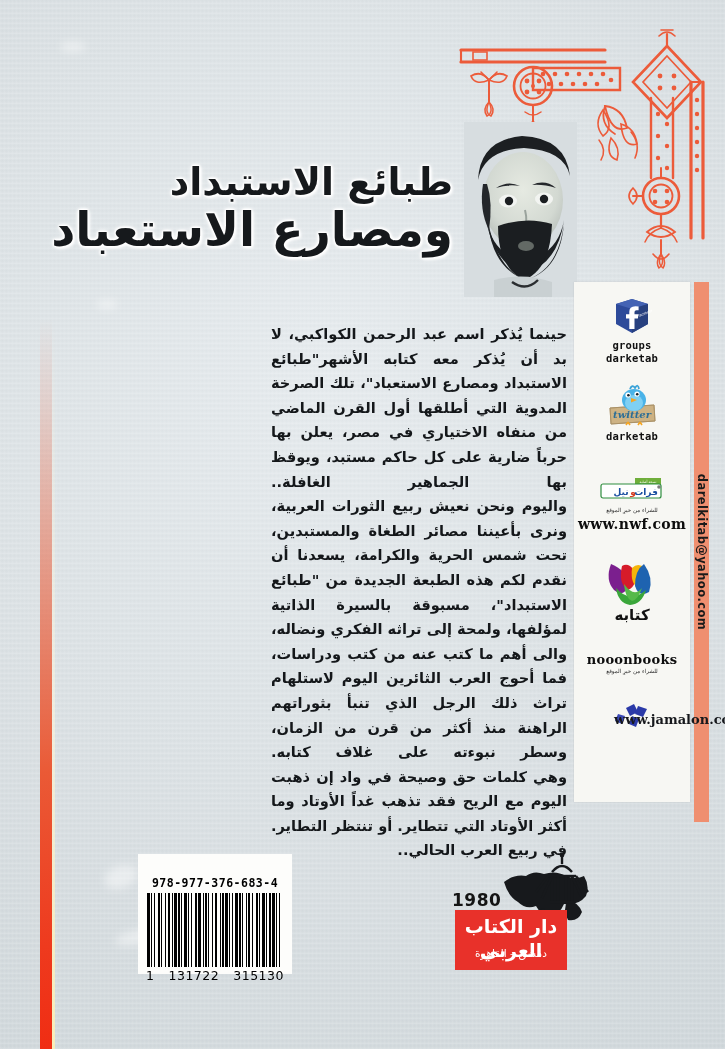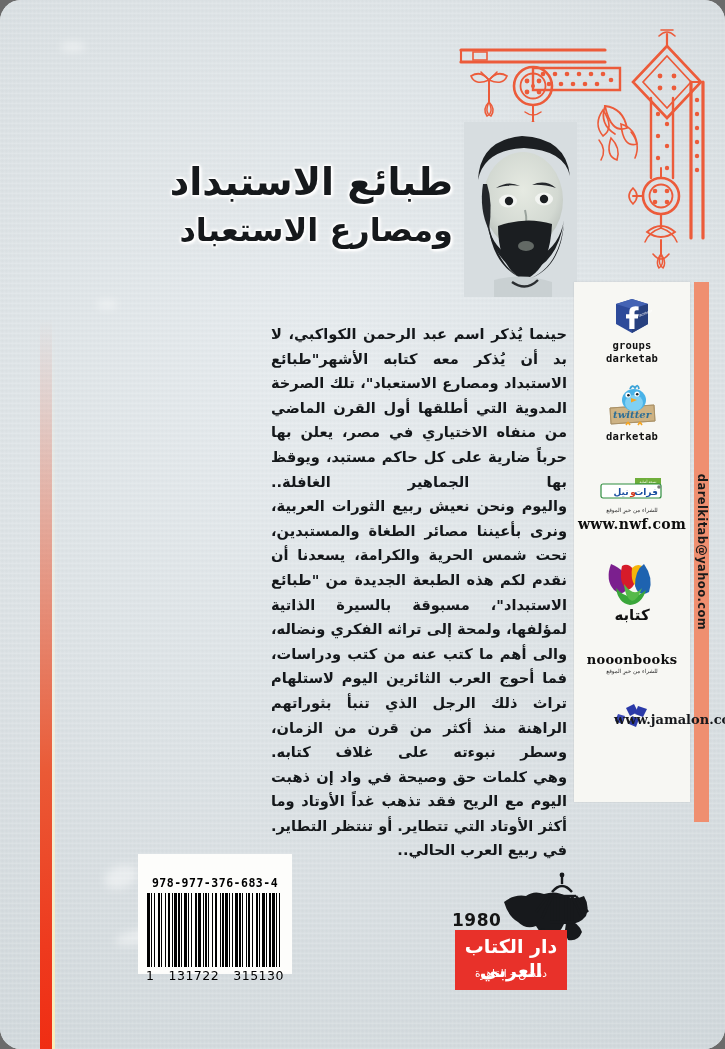--- a/index.html
+++ b/index.html
@@ -9,21 +9,20 @@
   }
   body {
     font-family: "DejaVu Sans", sans-serif;
   }
   .page {
     position: relative;
     width: 725px;
     height: 1049px;
     overflow: hidden;
     background: #d9dfe2;
-    border-radius: 21px;
   }
 
   
   .paper-base {
     position: absolute;
     inset: 0;
     background:
       radial-gradient(ellipse 120% 90% at 45% 35%, #e7ecef 0%, #dce2e5 45%, #ccd4d8 100%);
   }
   .paper-noise {
@@ -100,21 +99,21 @@
     line-height: 48px;
     color: #16191c;
     letter-spacing: -0.5px;
     white-space: nowrap;
     text-shadow:
       0 0 2px #ffffff, 0 0 4px #ffffff, 0 0 6px #ffffff,
       1px 1px 2px #ffffff, -1px -1px 2px #ffffff,
       1px -1px 2px #ffffff, -1px 1px 2px #ffffff,
       2px 2px 3px rgba(255,255,255,.9);
   }
-  .title-line.second { font-size: 32px; }
+  .title-line.second { font-size: 47px; }
 
   
   .blurb {
     position: absolute;
     right: 158px;
     top: 322px;
     width: 296px;
     direction: rtl;
     text-align: justify;
     text-align-last: justify;
@@ -269,21 +268,21 @@
     font-size: 12.5px;
     color: #000;
     padding: 1px 2px 0;
     letter-spacing: .5px;
   }
 
   
   .publisher {
     position: absolute;
     left: 452px;
-    top: 862px;
+    top: 842px;
     width: 145px;
     height: 135px;
   }
   .pub-year {
     position: absolute;
     left: 0; top: 48px;
     font-family: "DejaVu Sans", sans-serif;
     font-weight: bold;
     font-size: 17px;
     color: #141414;

